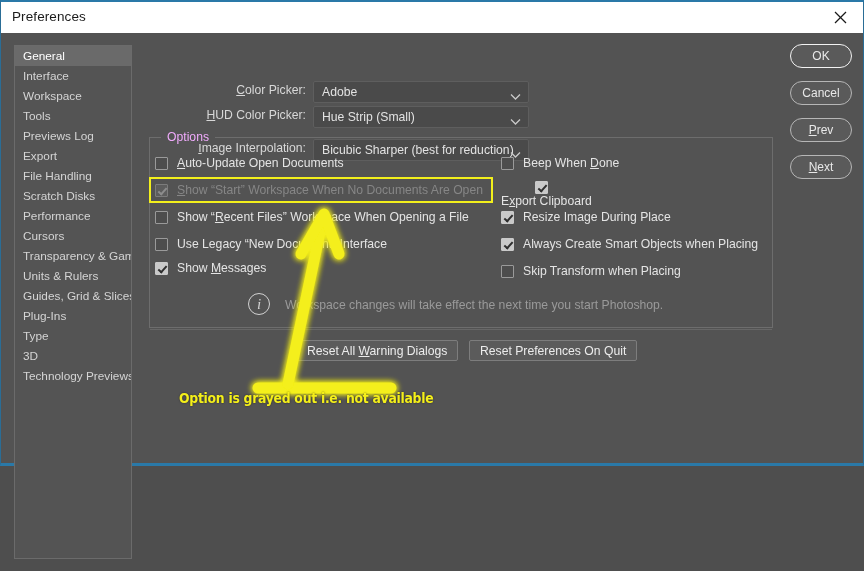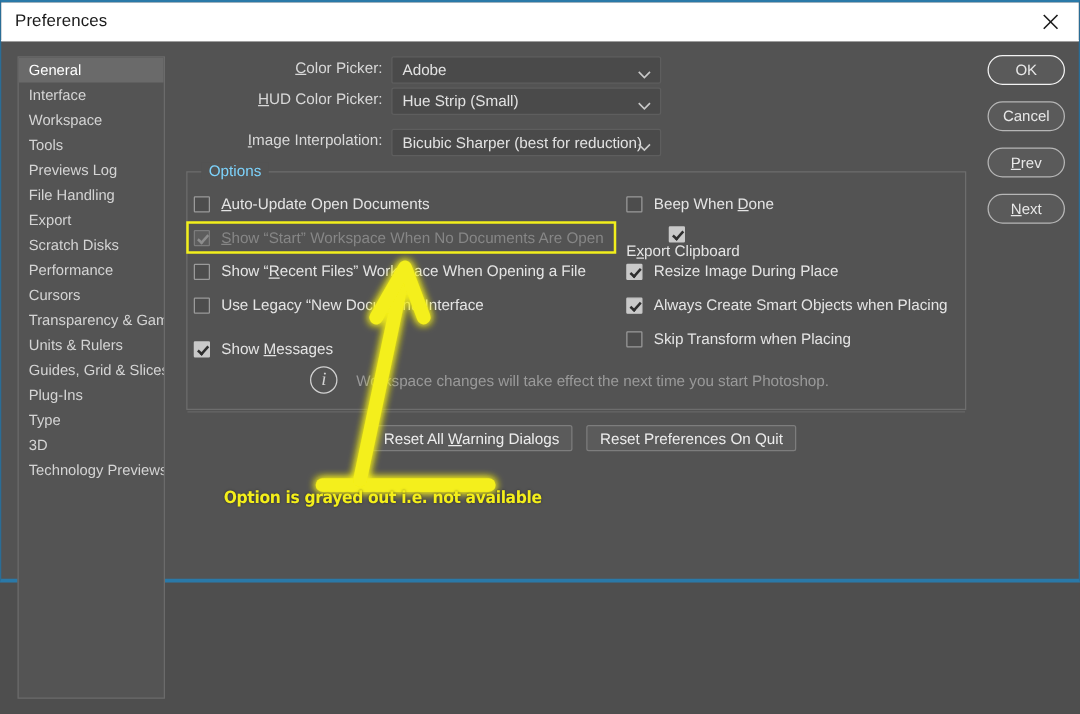--- a/index.html
+++ b/index.html
@@ -108,20 +108,21 @@
   }
   .act-btn.default {
     border: 1px solid #f3f3f3;
   }
   .act-btn u { text-decoration: underline; }
 
   
   .field-row {
     position: absolute;
     height: 22px;
+    margin-top: 36px;
   }
   .field-label {
     position: absolute;
     right: 0;
     top: 2px;
     font-size: 12.2px;
     color: #d8d8d8;
     white-space: nowrap;
   }
   .field-label u { text-decoration: underline; }
@@ -158,21 +159,21 @@
     border: 1px solid #6d6d6d;
     box-sizing: border-box;
   }
   #options-legend {
     position: absolute;
     left: 160px;
     top: 128px;
     padding: 0 6px;
     background: #535353;
     font-size: 12.2px;
-    color: #7dd3fc;
+    color: #f0abfc;
   }
 
   .chk-row {
     position: absolute;
     height: 18px;
     display: flex;
     align-items: center;
     cursor: pointer;
     white-space: nowrap;
   }
@@ -319,22 +320,22 @@
       </svg>
     </div>
   </div>
 
   <div id="sidebar">
       <div class="side-item selected"><span>General</span></div>
       <div class="side-item"><span>Interface</span></div>
       <div class="side-item"><span>Workspace</span></div>
       <div class="side-item"><span>Tools</span></div>
       <div class="side-item"><span>Previews Log</span></div>
+      <div class="side-item"><span>Export</span></div>
       <div class="side-item"><span>File Handling</span></div>
-      <div class="side-item"><span>Export</span></div>
       <div class="side-item"><span>Scratch Disks</span></div>
       <div class="side-item"><span>Performance</span></div>
       <div class="side-item"><span>Cursors</span></div>
       <div class="side-item"><span>Transparency &amp; Gamut</span></div>
       <div class="side-item"><span>Units &amp; Rulers</span></div>
       <div class="side-item"><span>Guides, Grid &amp; Slices</span></div>
       <div class="side-item"><span>Plug-Ins</span></div>
       <div class="side-item"><span>Type</span></div>
       <div class="side-item"><span>3D</span></div>
       <div class="side-item"><span>Technology Previews</span></div>
@@ -394,21 +395,21 @@
         <span class="chk-label"><u>S</u>how “Start” Workspace When No Documents Are Open</span>
       </div>
       <div class="chk-row" style="left: 154px; top: 206px;">
         <span class="chk-box"></span>
         <span class="chk-label">Show “<u>R</u>ecent Files” Workspace When Opening a File</span>
       </div>
       <div class="chk-row" style="left: 154px; top: 233px;">
         <span class="chk-box"></span>
         <span class="chk-label">Use Legacy “New Document” Interface</span>
       </div>
-      <div class="chk-row" style="left: 154px; top: 268px;">
+      <div class="chk-row" style="left: 154px; top: 257px;">
         <span class="chk-box checked"></span>
         <span class="chk-label">Show <u>M</u>essages</span>
       </div>
     </div>
   <div id="opt-right" style="position: absolute;">
       <div class="chk-row" style="left: 500px; top: 152px;">
         <span class="chk-box"></span>
         <span class="chk-label">Beep When <u>D</u>one</span>
       </div>
       <div class="chk-row" style="left: 500px; top: 179px; flex-direction: column;">

